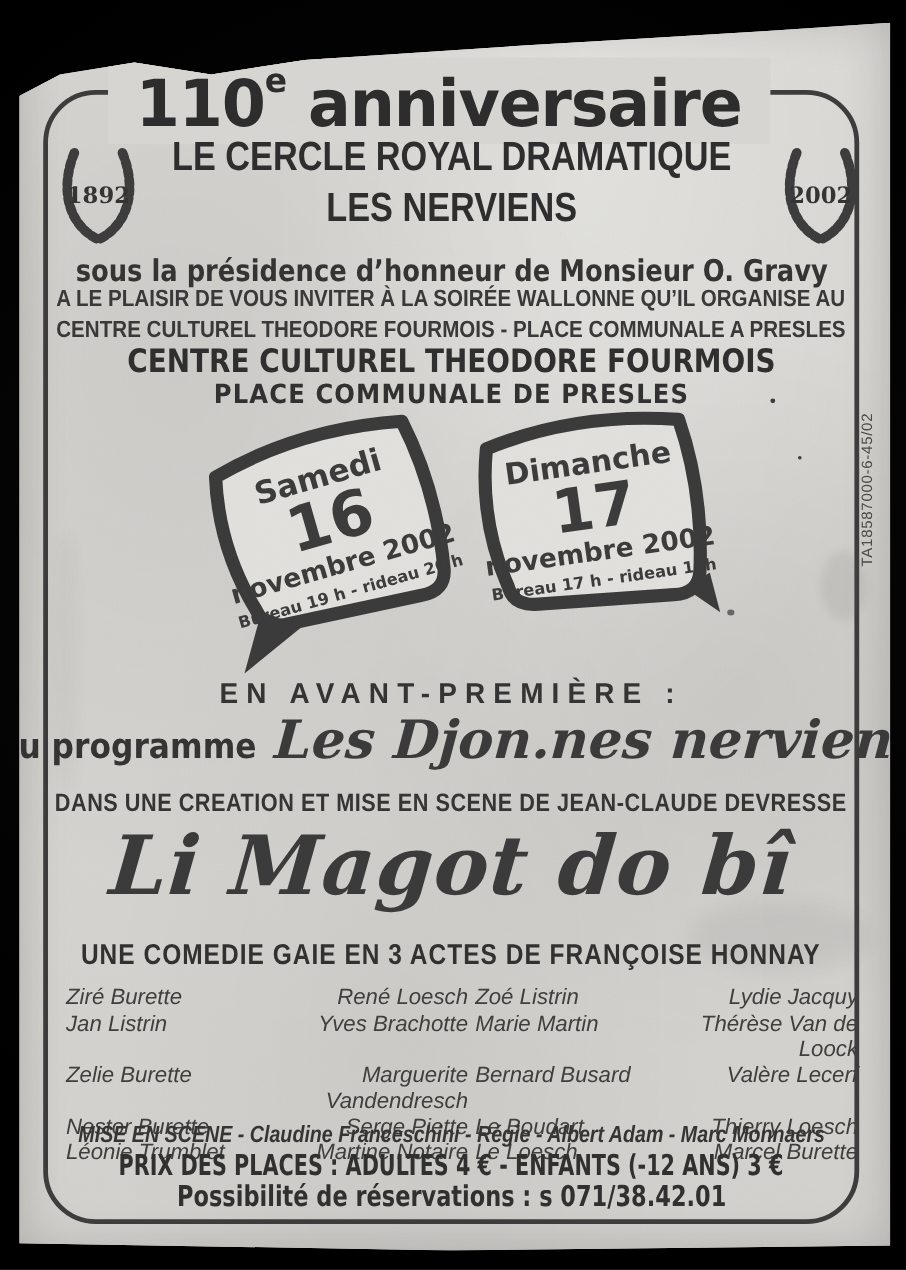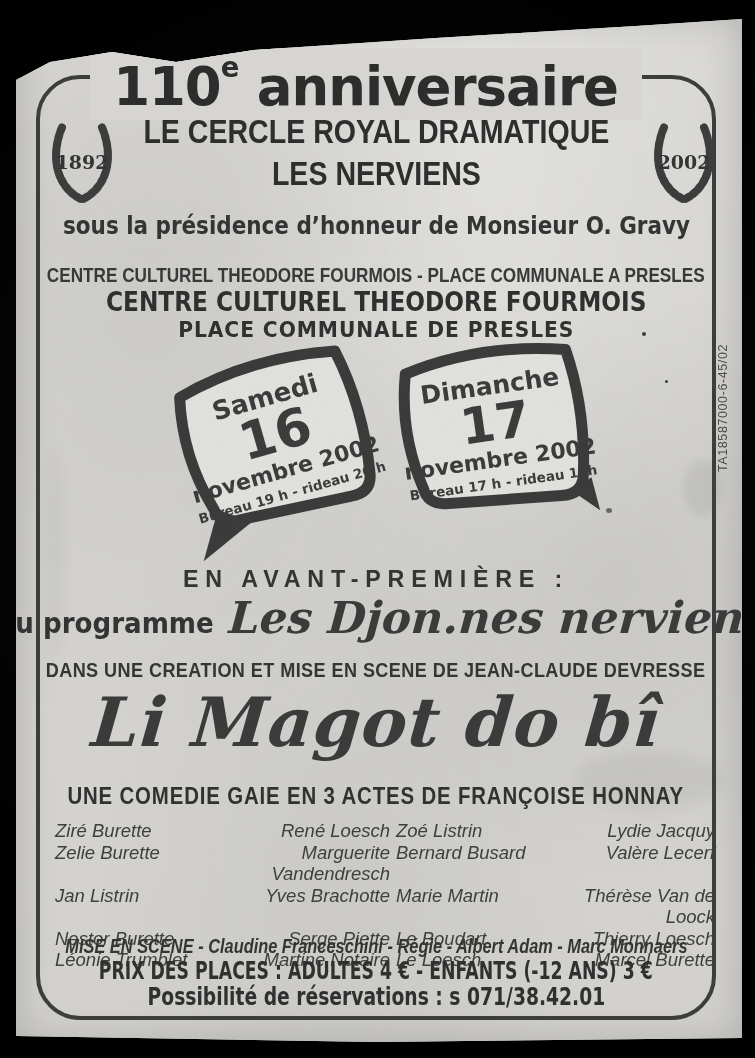--- a/index.html
+++ b/index.html
@@ -136,20 +136,23 @@
     <div class="line company c1">
       <span class="cond">LE CERCLE ROYAL DRAMATIQUE</span>
       </div>
     <div class="line company c2">
       <span class="cond">LES NERVIENS</span>
       </div>
 
     <div class="line presidence">
       <span class="cond">sous la présidence d’honneur de Monsieur O. Gravy</span>
       </div>
+    <div class="line invit i1">
+      <span class="cond">A LE PLAISIR DE VOUS INVITER À LA SOIRÉE WALLONNE QU’IL ORGANISE AU</span>
+      </div>
     <div class="line invit i2">
       <span class="cond">CENTRE CULTUREL THEODORE FOURMOIS - PLACE COMMUNALE A PRESLES</span>
       </div>
     <div class="line venue1">
       <span class="cond">CENTRE CULTUREL THEODORE FOURMOIS</span>
       </div>
     <div class="line venue2">
       <span class="cond">PLACE COMMUNALE DE PRESLES</span>
       </div>
 
@@ -192,30 +195,30 @@
       </div>
 
     <div class="cast">
       <div class="cast-row">
         <div>Ziré Burette</div>
         <div class="r">René Loesch</div>
         <div class="p2">Zoé Listrin</div>
         <div class="r">Lydie Jacquy</div>
       </div>
       <div class="cast-row">
+        <div>Jan Listrin</div>
+        <div class="r">Yves Brachotte</div>
+        <div class="p2">Marie Martin</div>
+        <div class="r">Thérèse Van de Loock</div>
+      </div>
+      <div class="cast-row">
         <div>Zelie Burette</div>
         <div class="r">Marguerite Vandendresch</div>
         <div class="p2">Bernard Busard</div>
         <div class="r">Valère Lecerf</div>
-      </div>
-      <div class="cast-row">
-        <div>Jan Listrin</div>
-        <div class="r">Yves Brachotte</div>
-        <div class="p2">Marie Martin</div>
-        <div class="r">Thérèse Van de Loock</div>
       </div>
       <div class="cast-row">
         <div>Nestor Burette</div>
         <div class="r">Serge Piette</div>
         <div class="p2">Le Boudart</div>
         <div class="r">Thierry Loesch</div>
       </div>
       <div class="cast-row">
         <div>Léonie Trumblet</div>
         <div class="r">Martine Notaire</div>

